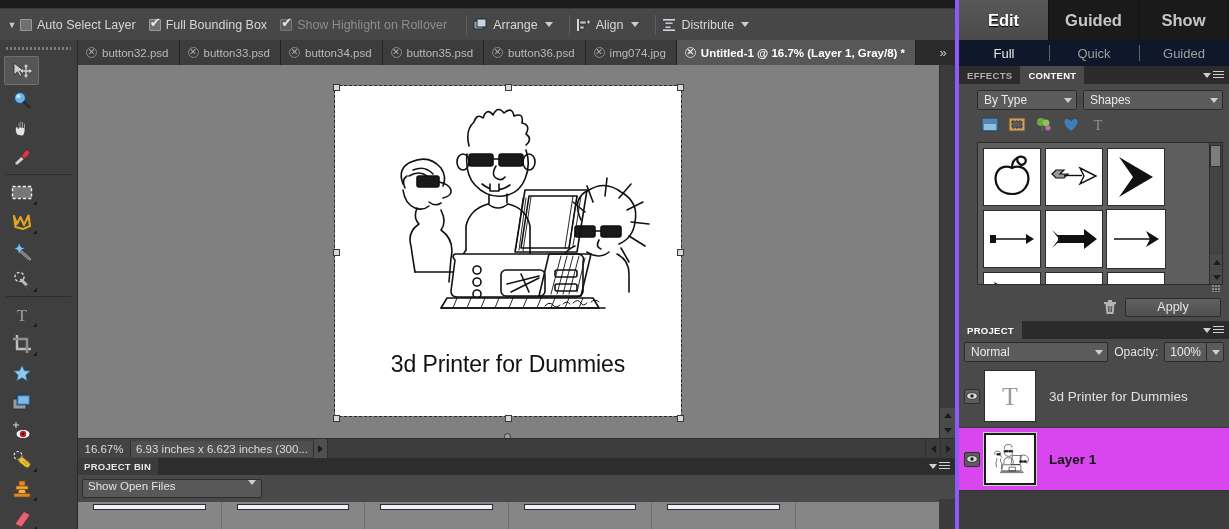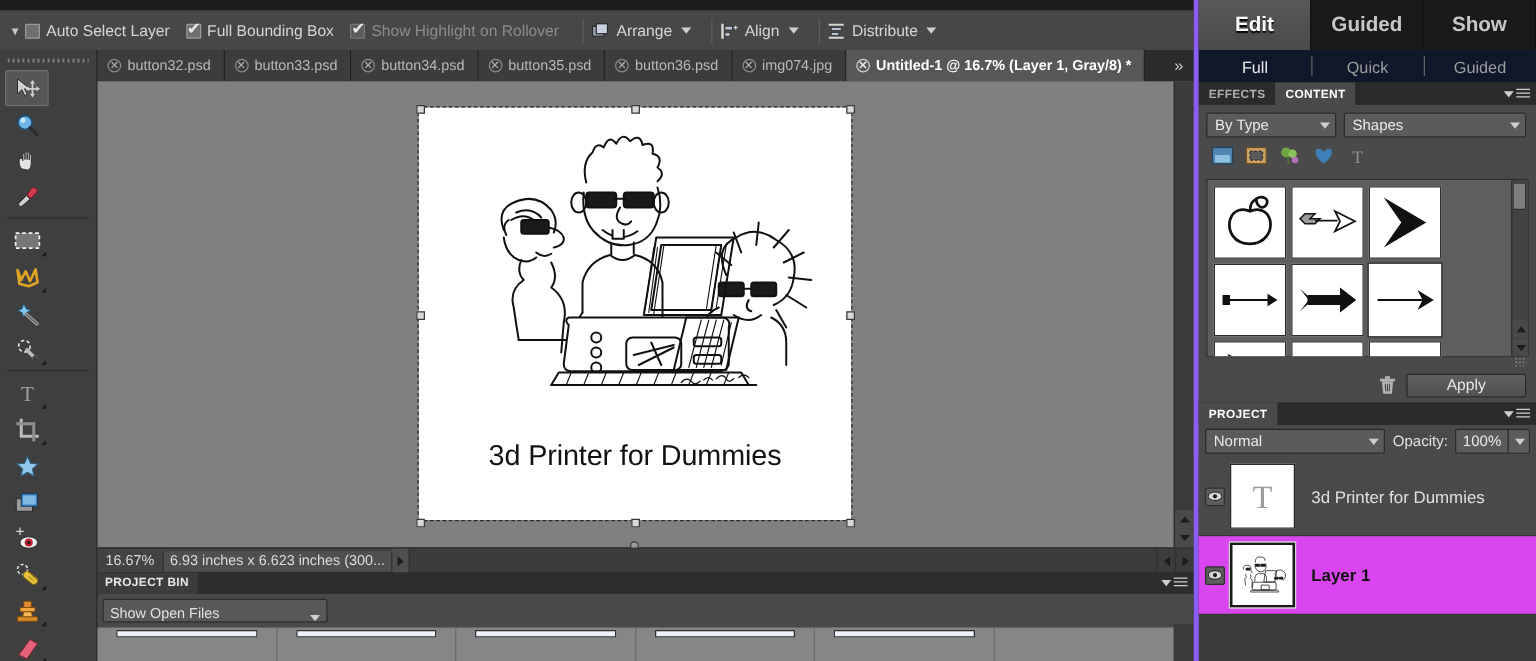--- a/index.html
+++ b/index.html
@@ -150,21 +150,21 @@
   .panel-menu { margin-left: auto; margin-right: 5px; display: flex; align-items: center; gap: 2px; color: #d0d0d0; }
   .pm-lines { display: inline-block; width: 11px; }
   .pm-lines i { display: block; height: 1px; background: #d0d0d0; margin-bottom: 2px; }
   #bin-body {
     position: absolute; left: 78px; top: 475px; width: 877px; height: 54px;
     background: #494949;
   }
   #bin-select {
     position: absolute; left: 4px; top: 4px; width: 180px; height: 19px;
     background: #585858; border: 1px solid #2e2e2e; border-radius: 2px;
-    color: #e2e2e2; font-size: 11.5px; display: flex; align-items: flex-end;
+    color: #e2e2e2; font-size: 11.5px; display: flex; align-items: flex-start;
     padding: 0 5px;
   }
   #bin-thumbs { position: absolute; left: 0; top: 27px; width: 861px; height: 27px; display: flex; }
   .bin-cell {
     width: 146px; height: 100%; background: #868686;
     border-right: 1px solid #6d6d6d; position: relative;
   }
   .bin-cell .strip { position: absolute; left: 15px; right: 15px; top: 2px; height: 6px; background: #edf2fa; border: 1px solid #2e2e2e; }
   .bin-cell.empty { background: #868686; border-right: none; }
   #bin-vscroll { position: absolute; right: 0; top: 24px; width: 16px; height: 30px; background: #3b3b3b; }
@@ -187,21 +187,21 @@
     color: #9e9e9e; font-size: 13px; cursor: default; position: relative;
   }
   .stab + .stab::before { content:""; position:absolute; left:0; top:5px; bottom:5px; width:1px; background:#636363; }
   .stab.active { color: #e9e9e9; }
 
   #palette-tabs { height: 18px; background: #2b2b2b; display: flex; align-items: stretch; }
   .ptab { display: flex; align-items: center; padding: 0 8px; font-size: 9.5px; font-weight: bold;
           letter-spacing: .3px; color: #b0b0b0; cursor: default; }
   .ptab.active { background: #4a4a4a; color: #fff; }
 
-  #content-body { background: #4a4a4a; padding: 6px 6px 0 6px; }
+  #content-body { background: #4a4a4a; padding: 6px 6px 0 18px; }
   #filter-row { display: flex; gap: 6px; }
   .dd {
     background: #5b5b5b; border: 1px solid #2b2b2b; border-radius: 2px;
     height: 20px; display: flex; align-items: center; padding: 0 4px 0 6px;
     color: #eaeaea; font-size: 12px;
   }
   .dd .caret { margin-left: auto; }
   #dd-bytype { width: 104px; }
   #dd-shapes { width: 146px; }
 

